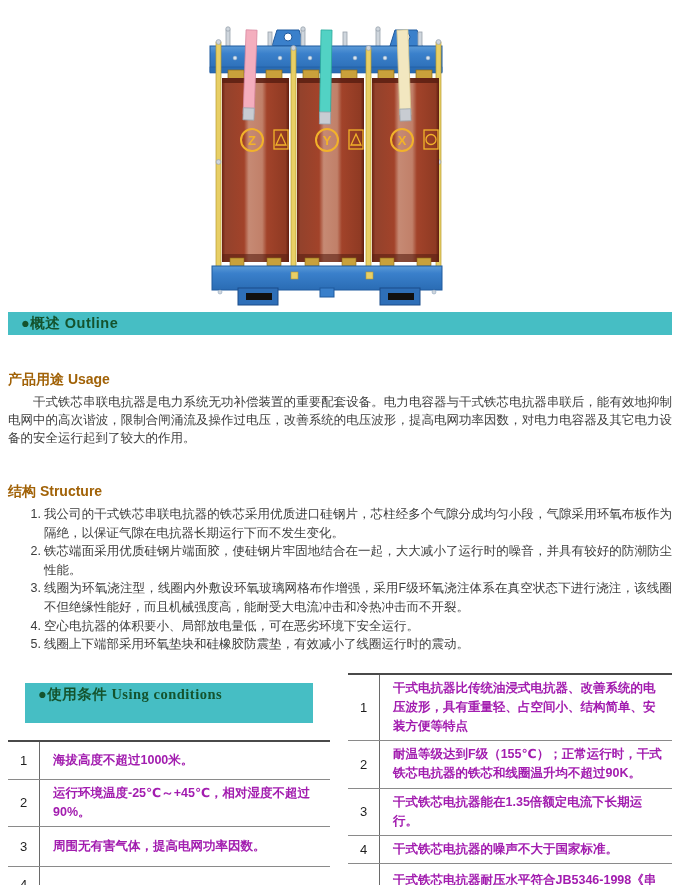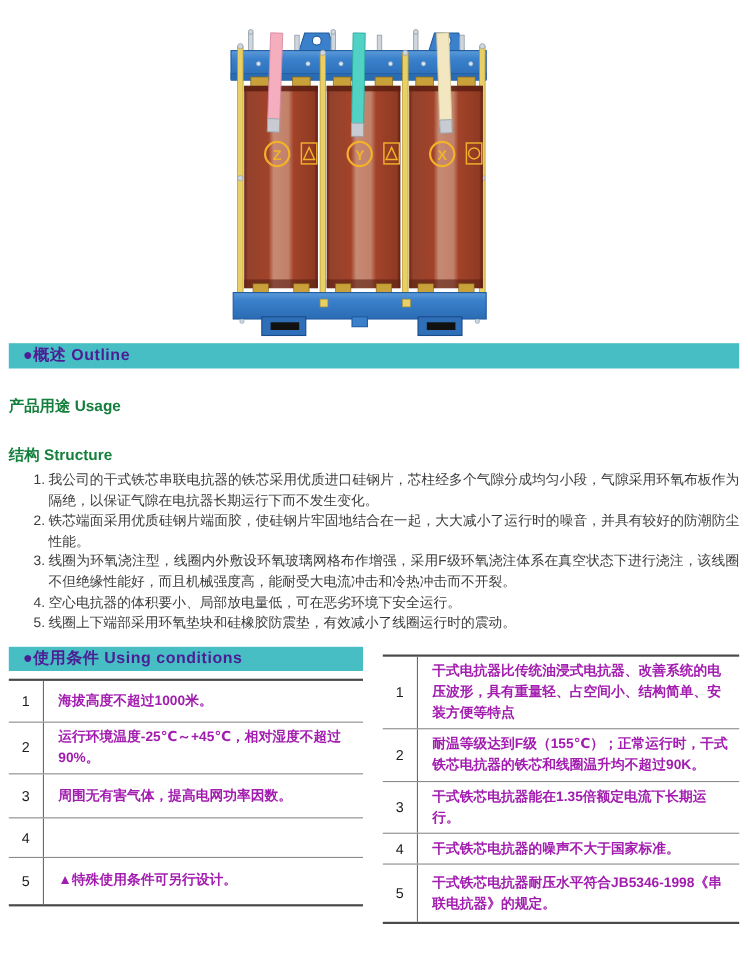--- a/index.html
+++ b/index.html
@@ -4,39 +4,39 @@
 <style>
   * { margin:0; padding:0; box-sizing:border-box; }
   html,body { background:#ffffff; }
   body {
     width:680px; height:885px; margin:0 auto; position:relative;
     font-family:"Liberation Sans","DejaVu Sans",sans-serif;
     color:#3c3c3c; overflow:hidden;
   }
   .photo-wrap { width:680px; height:312px; padding-top:22px; display:flex; justify-content:center; }
   .banner {
-    background:#46bec4; color:#4c1d95; font-weight:bold;
+    background:#46bec4; color:#14532d; font-weight:bold;
     height:23px; line-height:23px; font-size:14.5px;
     padding-left:13px; margin:0 8px; letter-spacing:0.5px;
   }
   .section { margin:0 8px; }
-  .sec-heading { color:#15803d; font-size:14px; font-weight:bold; margin-top:26px; height:18px; }
+  .sec-heading { color:#a16207; font-size:14px; font-weight:bold; margin-top:36px; height:18px; }
   .usage-body {
     font-size:12.5px; line-height:18px; margin-top:4px;
     text-indent:2em; color:#3c3c3c; text-align:justify;
   }
   .structure-list { margin-top:4px; }
   .structure-item { display:flex; font-size:12.5px; line-height:18.6px; }
   .structure-item .li-num { width:16px; margin-left:20px; flex:none; text-align:right; padding-right:3px; }
   .structure-item .li-text { flex:1; text-align:justify; }
   .tables-row { display:flex; margin:12px 8px 0 8px; gap:18px; }
   .table-col { flex:none; }
   .table-col.left  { width:322px; }
   .table-col.right { width:324px; }
-  .table-col .banner { margin:0; height:22px; line-height:22px; }
+  .table-col .banner { margin:17px; height:40px; line-height:22px;font-family:Liberation Serif, serif; }
   .spec-table { margin-top:7px; border-top:2px solid #4a4a4a; border-bottom:2px solid #4a4a4a; }
   .spec-row { display:flex; border-bottom:1px solid #8a8a8a; }
   .spec-row:last-child { border-bottom:none; }
   .spec-row .num {
     width:32px; flex:none; border-right:1px solid #6a6a6a;
     display:flex; align-items:center; justify-content:center;
     font-size:13px; color:#1e1e1e;
   }
   .spec-row .txt {
     flex:1; display:flex; align-items:center;
@@ -210,20 +210,21 @@
         <rect x="140" y="266" width="14" height="9" fill="#3a80cb" stroke="#1f5a9e"></rect>
       </g>
     </g>
   </svg>
 </div>
 
 <div class="banner">●概述 Outline</div>
 
 <div class="section">
   <div class="sec-heading">产品用途  Usage</div>
+  <p class="usage-body">干式铁芯串联电抗器是电力系统无功补偿装置的重要配套设备。电力电容器与干式铁芯电抗器串联后，能有效地抑制电网中的高次谐波，限制合闸涌流及操作过电压，改善系统的电压波形，提高电网功率因数，对电力电容器及其它电力设备的安全运行起到了较大的作用。</p>
 </div>
 
 <div class="section">
   <div class="sec-heading">结构  Structure</div>
   <div class="structure-list">
     <div class="structure-item">
       <span class="li-num">1.</span>
       <span class="li-text">我公司的干式铁芯串联电抗器的铁芯采用优质进口硅钢片，芯柱经多个气隙分成均匀小段，气隙采用环氧布板作为隔绝，以保证气隙在电抗器长期运行下而不发生变化。</span>
     </div>
     <div class="structure-item">

